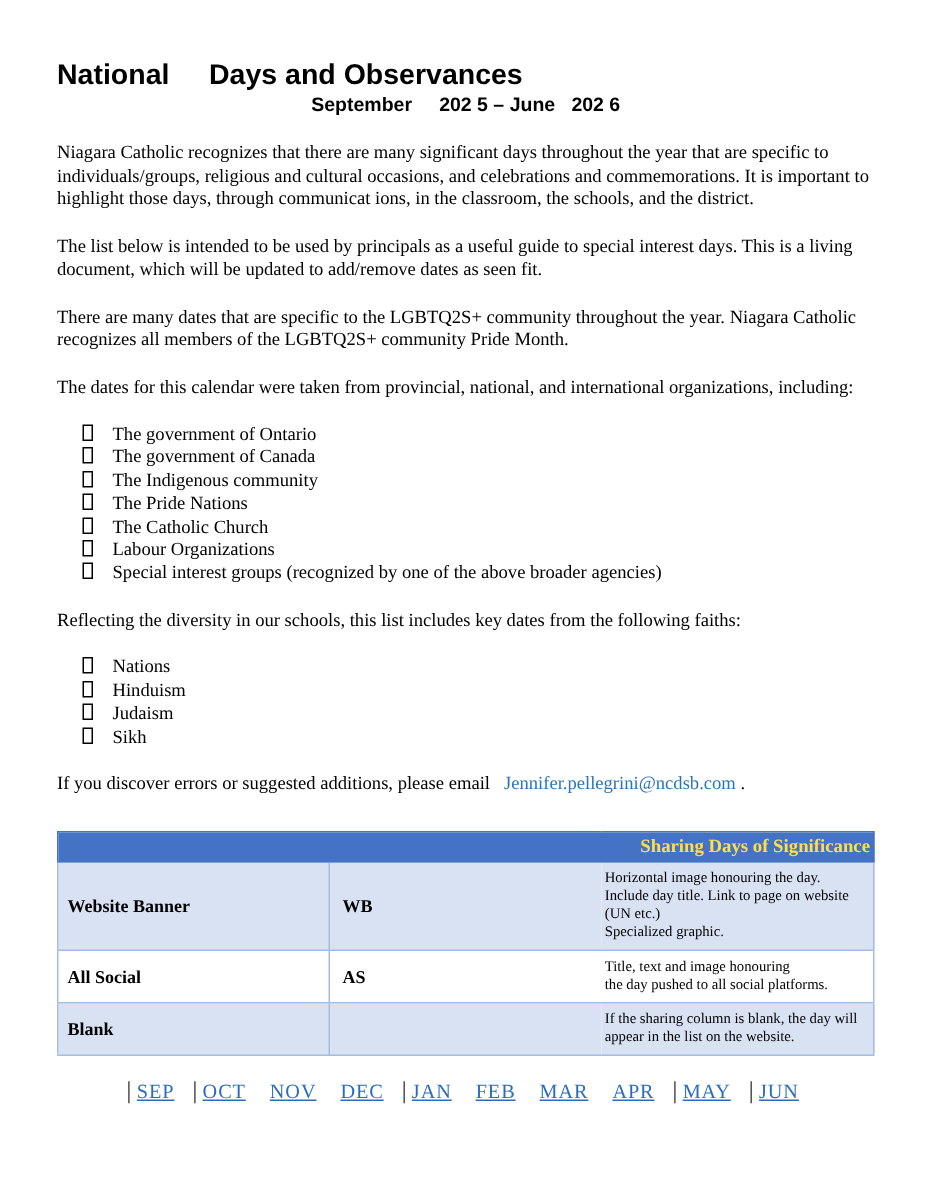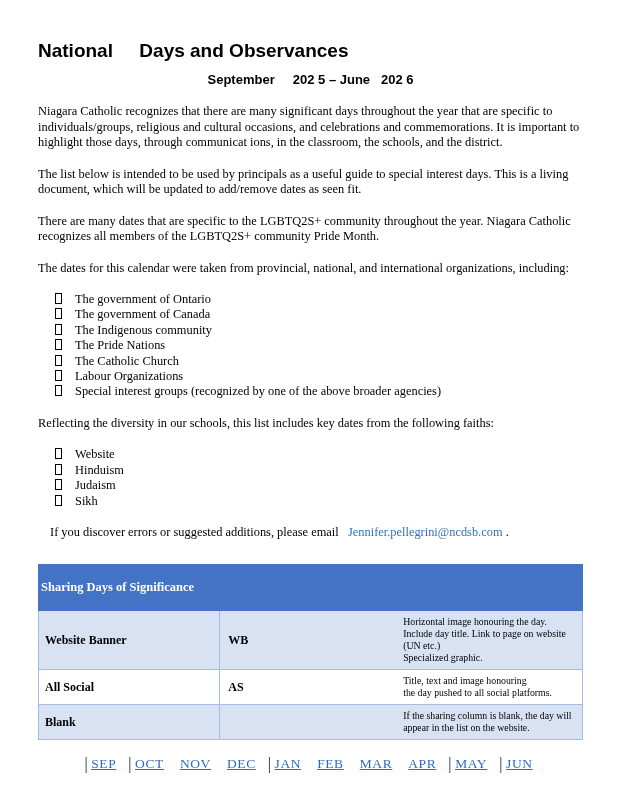--- a/index.html
+++ b/index.html
@@ -8,39 +8,39 @@
     font-family:"Liberation Serif", serif;color:#000;
   }
   .page{padding:40px 35px 0 38px;width:545px;}
   .title{
     font-family:"Liberation Sans", sans-serif;font-weight:bold;
     font-size:19px;line-height:22px;text-align:left;margin:0;
     white-space:pre-wrap;
   }
   .subtitle{
     font-family:"Liberation Sans", sans-serif;font-weight:bold;
-    font-size:13px;line-height:16px;text-align:center;margin:10px 0 16px;
+    font-size:13px;line-height:16px;text-align:center;margin:0 0 16px;
     white-space:pre-wrap;
   }
   p.body{font-size:12.4px;line-height:15.5px;margin:0 0 16px;white-space:pre-wrap;}
   ul.tofu-list{list-style:none;margin:0 0 16px;padding:0 0 0 17px;}
   ul.tofu-list li{font-size:12.4px;line-height:15.4px;}
   .tofu{
     display:inline-block;width:5px;height:9px;border:1px solid #000;
     margin-right:13px;vertical-align:-1px;
   }
-  .contact{font-size:12.4px;line-height:15.5px;margin:0 12px 24px;white-space:pre-wrap;}
+  .contact{font-size:12.4px;line-height:15.5px;margin:0 0 24px;white-space:pre-wrap;}
   .email{color:var(--link_blue,#2E74B5);text-decoration:none;cursor:pointer;}
   table.sharing{
     border-collapse:collapse;width:545px;table-layout:fixed;
     border:1px solid var(--table_border,#A3BCE2);
   }
   table.sharing th{
-    background:var(--table_header_bg,#4472C4);color:#ffffff;
-    font-weight:bold;font-size:12.5px;padding:15px 2px;text-align:left;
+    background:var(--table_header_bg,#4472C4);color:#fde047;
+    font-weight:bold;font-size:12.5px;padding:2px 2px;text-align:right;
     border:1px solid var(--table_header_bg,#4472C4);
   }
   table.sharing td{
     border-top:1px solid var(--table_border,#A3BCE2);
     border-bottom:1px solid var(--table_border,#A3BCE2);
     vertical-align:middle;
   }
   table.sharing tbody tr:nth-child(odd) td{background:var(--table_stripe,#D9E2F3);}
   td.c1{width:104px;font-weight:bold;font-size:12px;padding:6px 2px 6px 6px;border-right:1px solid var(--table_border,#A3BCE2);}
   td.c2{width:40px;font-weight:bold;font-size:12px;padding:6px 0 6px 8px;}
@@ -78,21 +78,21 @@
     <li><span class="tofu"></span><span>The Indigenous community</span></li>
     <li><span class="tofu"></span><span>The Pride Nations</span></li>
     <li><span class="tofu"></span><span>The Catholic Church</span></li>
     <li><span class="tofu"></span><span>Labour Organizations</span></li>
     <li><span class="tofu"></span><span>Special interest groups (recognized by one of the above broader agencies)</span></li>
   </ul>
 
   <p class="body">Reflecting the diversity in our schools, this list includes key dates from the following faiths:</p>
 
   <ul class="tofu-list">
-    <li><span class="tofu"></span><span>Website</span></li>
+    <li><span class="tofu"></span><span>Nations</span></li>
     <li><span class="tofu"></span><span>Hinduism</span></li>
     <li><span class="tofu"></span><span>Judaism</span></li>
     <li><span class="tofu"></span><span>Sikh</span></li>
   </ul>
 
   <p class="contact"><span>If you discover errors or suggested additions, please email   </span><a class="email">Jennifer.pellegrini@ncdsb.com</a><span> .</span></p>
 
   <table class="sharing">
     <thead>
       <tr>

